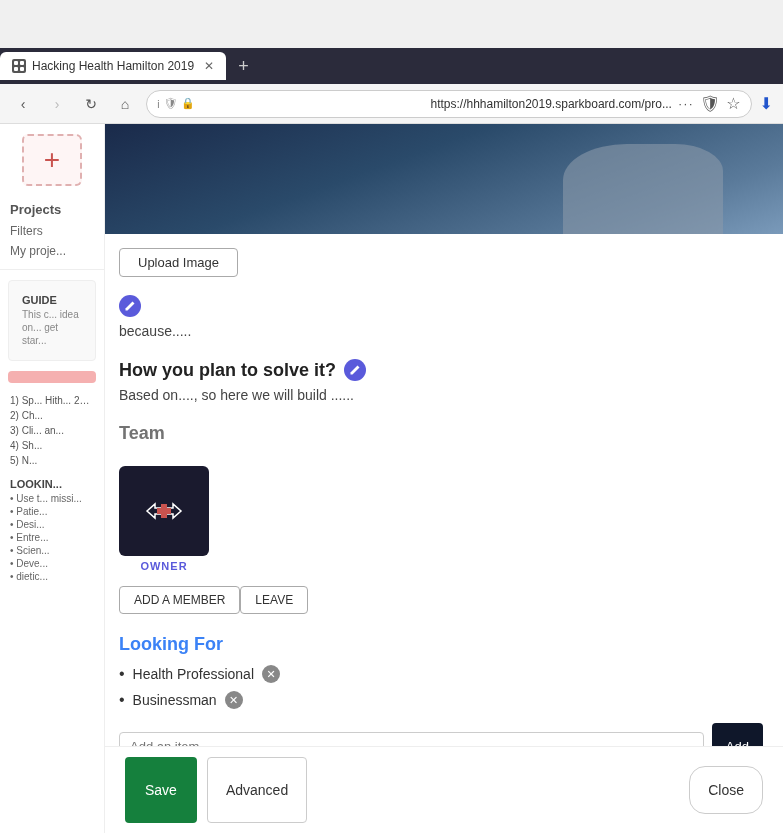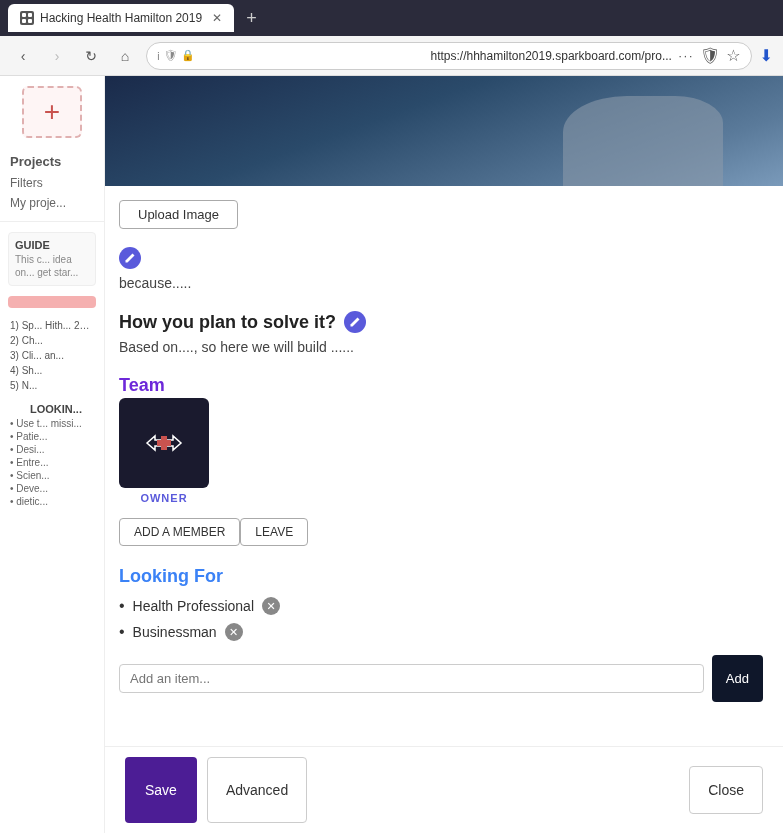--- a/index.html
+++ b/index.html
@@ -4,22 +4,23 @@
   <style>
     * { box-sizing: border-box; margin: 0; padding: 0; }
     body { font-family: Arial, sans-serif; background: #f0f0f0; width: 783px; height: 833px; overflow: hidden; }
 
     
     .browser-titlebar {
       background: #2b2b3b;
       height: 36px;
       display: flex;
       align-items: center;
-      padding: 0 8px;
+      padding: 0 0;
       gap: 8px;
+      margin-top: 48px;
     }
     .tab {
       background: #fff;
       border-radius: 6px 6px 0 0;
       padding: 4px 12px;
       display: flex;
       align-items: center;
       gap: 6px;
       height: 28px;
       font-size: 12px;
@@ -104,32 +105,32 @@
       font-size: 24px;
     }
     .sidebar-section-label {
       font-size: 13px; color: #555; padding: 6px 10px 4px; font-weight: bold;
     }
     .sidebar-item {
       font-size: 12px; color: #666; padding: 3px 10px; cursor: pointer;
     }
     .sidebar-divider { border: none; border-top: 1px solid #eee; margin: 8px 0; }
     .sidebar-guide-box {
-      background: #f9f9f9; border: 1px solid #eee; margin: 10px 8px; border-radius: 4px; padding: 6px;
+      background: #f9f9f9; border: 1px solid #eee; margin: 10px 8px; border-radius: 4px; padding: 13px;
     }
     .sidebar-guide-title { font-size: 11px; font-weight: bold; color: #444; }
     .sidebar-guide-text { font-size: 10px; color: #888; margin-top: 2px; line-height: 1.3; }
     .sidebar-cta-btn {
       display: block; margin: 6px 8px; background: #f5b0b0; border: none;
       border-radius: 4px; padding: 6px 8px; font-size: 11px; color: #333; cursor: pointer;
       text-align: center; width: calc(100% - 16px);
     }
     .sidebar-list { padding: 4px 10px; }
     .sidebar-list-item { font-size: 10px; color: #555; padding: 2px 0; white-space: nowrap; overflow: hidden; text-overflow: ellipsis; }
-    .sidebar-looking { font-size: 11px; font-weight: bold; color: #444; padding: 6px 10px 2px; margin-left: 20px; }
+    .sidebar-looking { font-size: 11px; font-weight: bold; color: #444; padding: 6px 10px 2px; }
     .sidebar-looking-item { font-size: 10px; color: #666; padding: 1px 10px; white-space: nowrap; overflow: hidden; text-overflow: ellipsis; }
 
     
     .main-content {
       flex: 1;
       overflow-y: auto;
       padding: 0;
       background: #fff;
       position: relative;
     }
@@ -161,21 +162,21 @@
     .edit-icon {
       width: 22px; height: 22px; border-radius: 50%;
       background: #5a5adb; display: flex; align-items: center; justify-content: center;
       cursor: pointer;
     }
     .edit-icon svg { width: 12px; height: 12px; fill: white; }
     .section-text {
       font-size: 14px; color: #444; margin-bottom: 20px;
     }
     .team-label {
-      font-size: 18px; font-weight: bold; color: #6d28d9; margin-bottom: 2px;
+      font-size: 18px; font-weight: bold; color: #737373; margin-bottom: 22px;
     }
     .team-card {
       width: 90px; height: 90px;
       background: #1a1a2e;
       border-radius: 6px;
       display: flex; align-items: center; justify-content: center;
       margin-bottom: 4px;
       cursor: pointer;
     }
     .team-avatar-wrapper { display: inline-block; text-align: center; margin-bottom: 14px; }
@@ -218,29 +219,29 @@
       position: fixed;
       bottom: 0; left: 105px;
       width: calc(783px - 105px);
       background: #fff;
       border-top: 1px solid #eee;
       padding: 10px 20px;
       display: flex; justify-content: space-between; align-items: center;
       z-index: 10;
     }
     .save-btn {
-      background: #4c1d95; color: #fff; border: none; border-radius: 4px;
+      background: #15803d; color: #fff; border: none; border-radius: 4px;
       padding: 25px 20px; font-size: 14px; cursor: pointer;
     }
     .advanced-btn {
       background: #fff; border: 1px solid #ccc; border-radius: 4px;
       padding: 8px 18px; font-size: 14px; cursor: pointer; color: #333;
     }
     .close-btn {
-      background: #fff; border: 1px solid #ccc; border-radius: 4px;
+      background: #fff; border: 1px solid #ccc; border-radius: 16px;
       padding: 15px 18px; font-size: 14px; cursor: pointer; color: #333;
     }
     .bottom-left { display: flex; gap: 10px; }
   </style>
 </head>
 <body>
 
 <div class="browser-titlebar">
   <div class="tab">
     <div class="tab-favicon">

